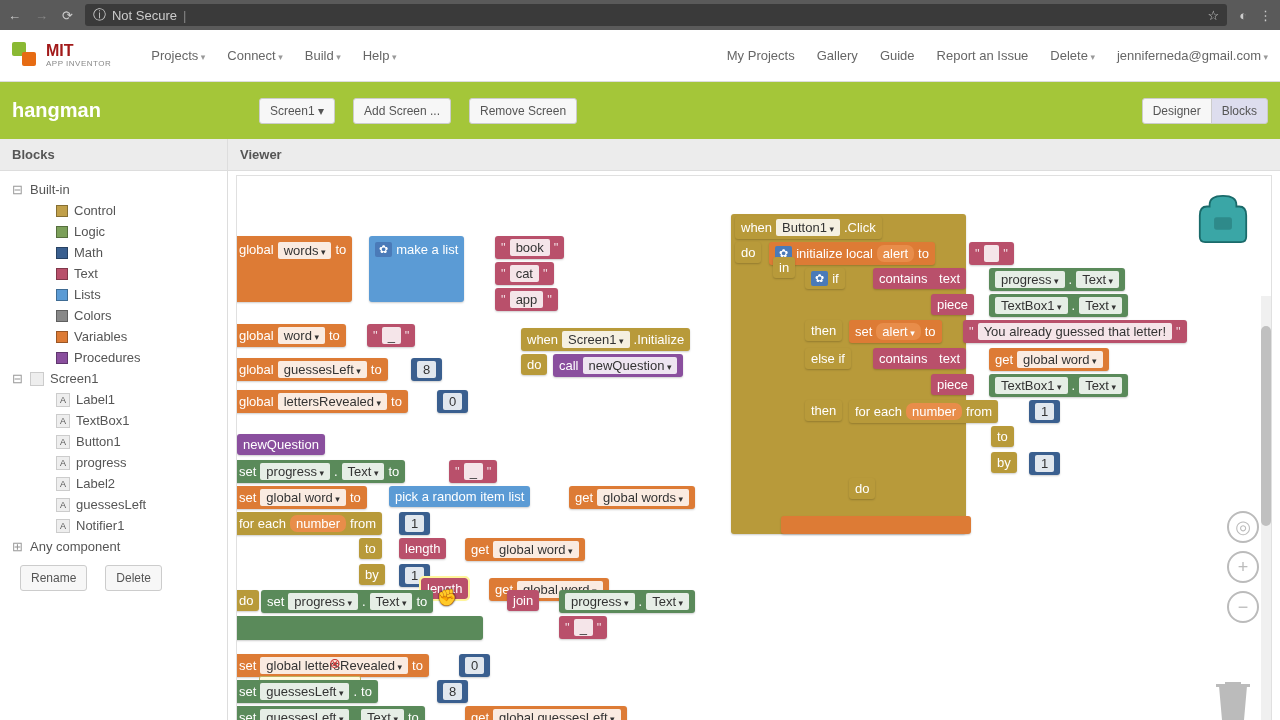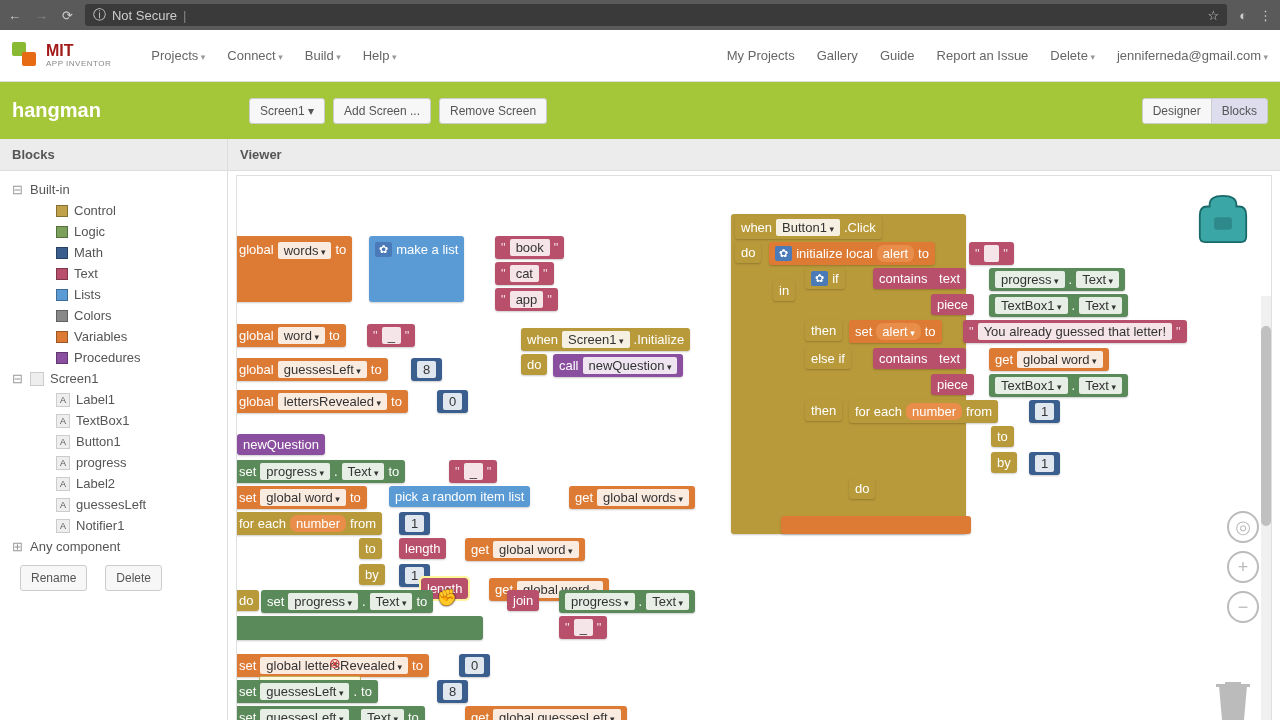--- a/index.html
+++ b/index.html
@@ -14,21 +14,21 @@
 .logo { display: flex; align-items: center; gap: 6px; margin-right: 40px; }
 .logo-icon { width: 28px; height: 28px; position: relative; }
 .logo-icon .p1 { position: absolute; width: 14px; height: 14px; background: #8ab933; border-radius: 2px; }
 .logo-icon .p2 { position: absolute; width: 14px; height: 14px; background: #e66b13; border-radius: 2px; left: 10px; top: 10px; }
 .logo-text { color: #a21919; font-weight: bold; font-size: 16px; line-height: 1; }
 .logo-sub { color: #888; font-size: 8px; letter-spacing: 0.5px; }
 .menu { display: flex; gap: 22px; color: #666; }
 .menu-item::after { content: " ▾"; font-size: 9px; color: #999; }
 .right-menu { margin-left: auto; display: flex; gap: 22px; color: #666; }
 
-.green-bar { height: 57px; background: #a4c639; display: flex; align-items: center; padding: 0 12px; gap: 8px; }
+.green-bar { height: 57px; background: #a4c639; display: flex; align-items: center; padding: 0 12px; gap: 18px; }
 .proj-name { color: #fff; font-weight: bold; font-size: 20px; margin-right: 140px; }
 .btn { background: #f7f7f7; border: 1px solid #ccc; padding: 5px 10px; border-radius: 3px; color: #555; font-size: 12px; cursor: pointer; }
 .btn-group { margin-left: auto; display: flex; }
 .btn-group .btn { border-radius: 0; margin-left: -1px; }
 .btn-group .btn:first-child { border-radius: 3px 0 0 3px; }
 .btn-group .btn:last-child { border-radius: 0 3px 3px 0; }
 .btn.active { background: #dde; }
 
 .main { display: flex; height: calc(100% - 122px); }
 .left-panel { width: 228px; background: #fff; border-right: 1px solid #ddd; display: flex; flex-direction: column; }
@@ -409,21 +409,21 @@
           <span>initialize local</span>
           <span class="chip-o">alert</span>
           <span>to</span>
       </div>
       <div class="blk c-pink" style="left:732px; top:66px">
           <span class="q">"</span>
           <span class="chip">&nbsp;</span>
           <span class="q">"</span>
         </div>
 
-      <div class="blk c-olive" style="left:536px; top:104px">
+      <div class="blk c-olive" style="left:536px; top:81px">
           <span>in</span>
         </div>
       <div class="blk c-olive" style="left:568px; top:92px">
         <span class="gear">✿</span>
           <span>if</span>
       </div>
       <div class="blk c-pink" style="left:636px; top:92px">
         <span>contains</span>&nbsp;<span>text</span>
       </div>
       <div class="blk c-green" style="left:752px; top:92px">

